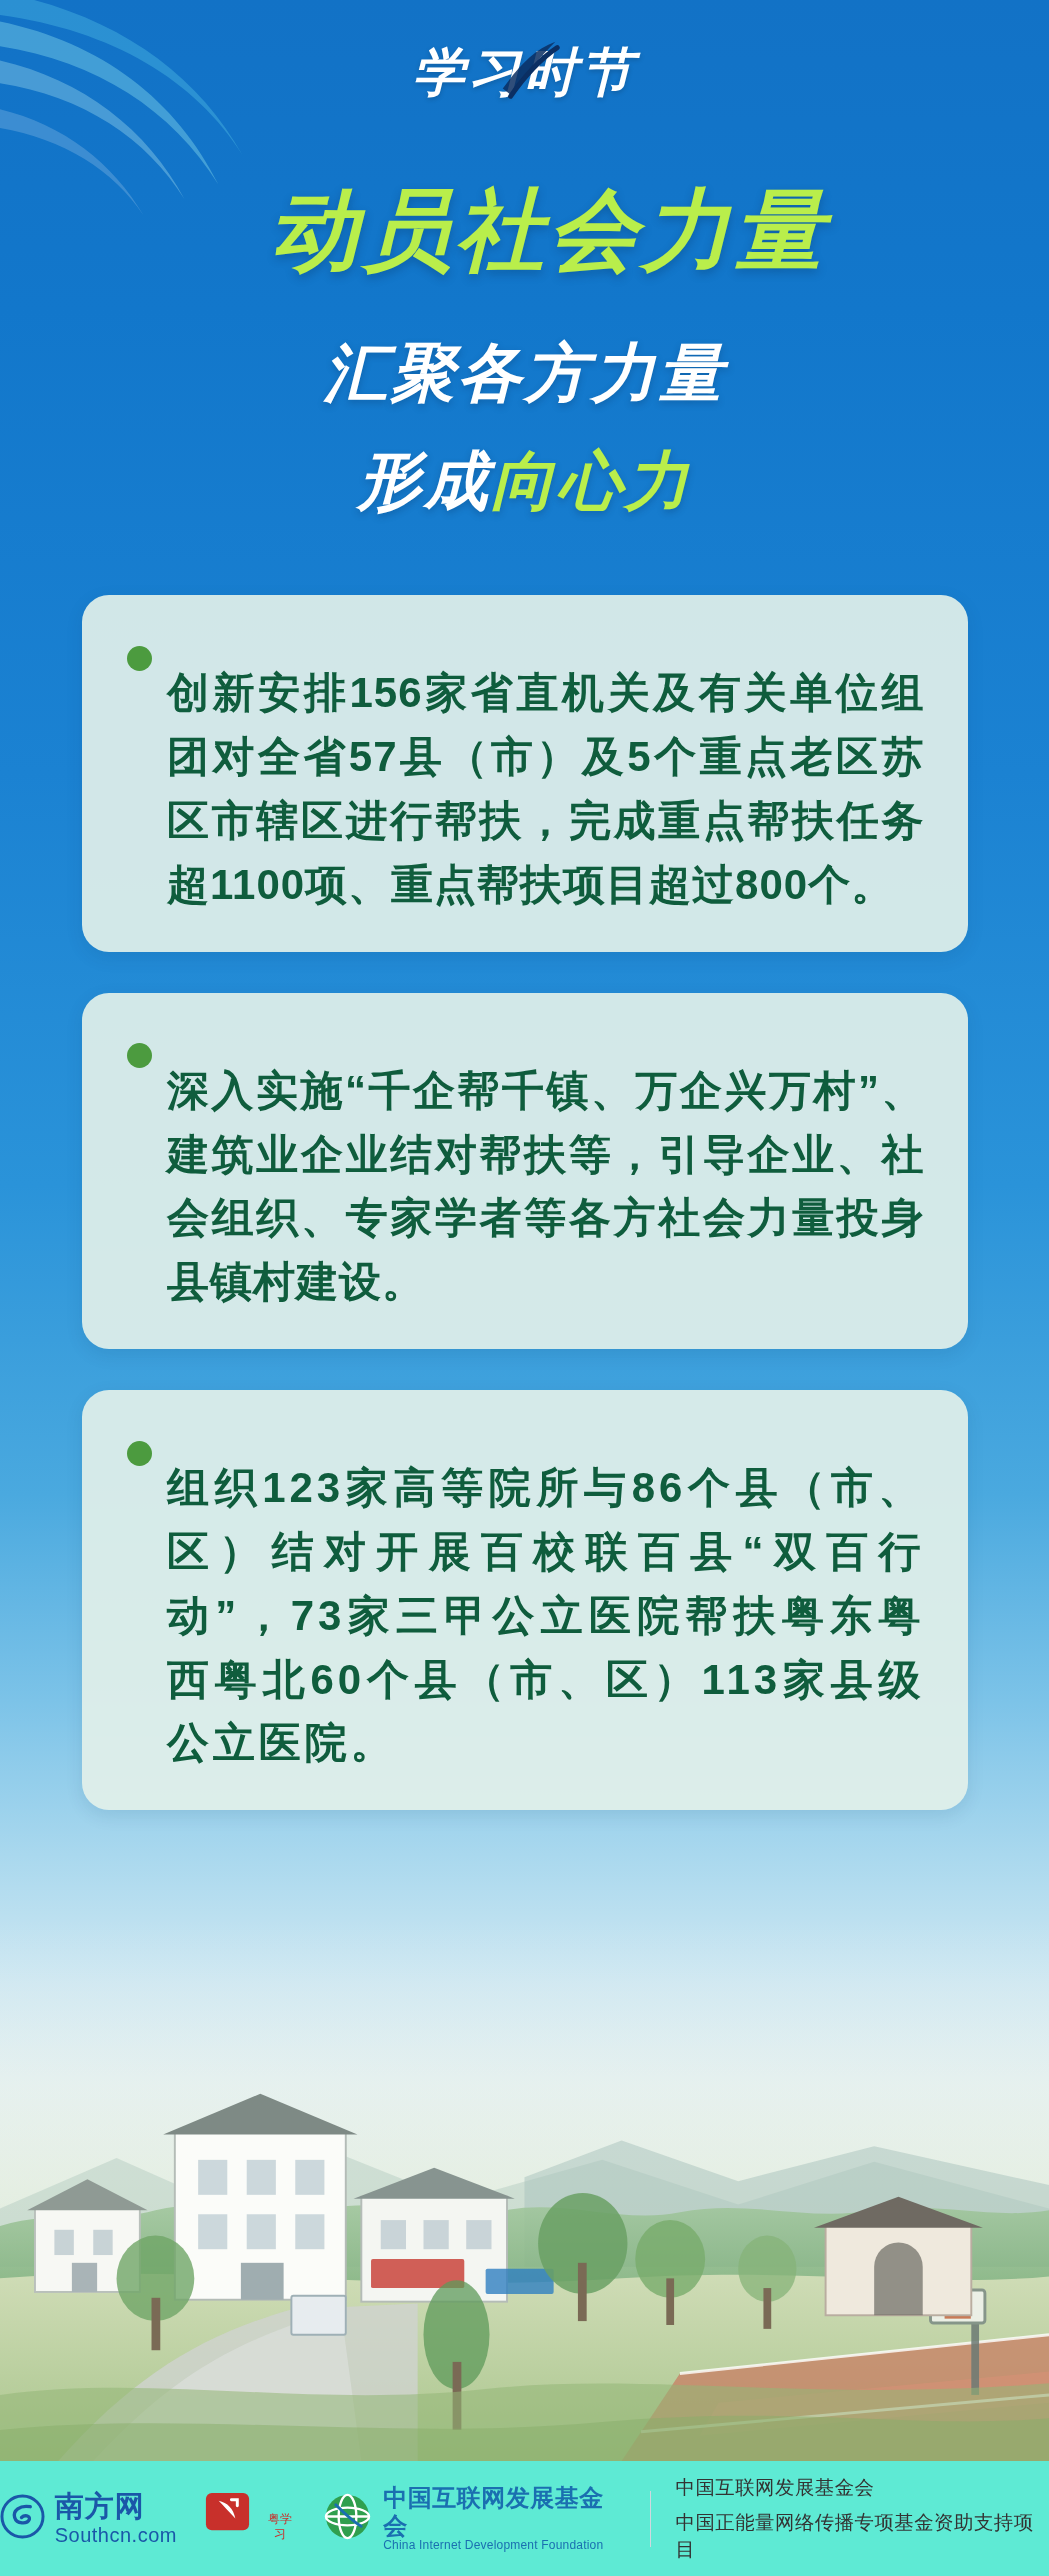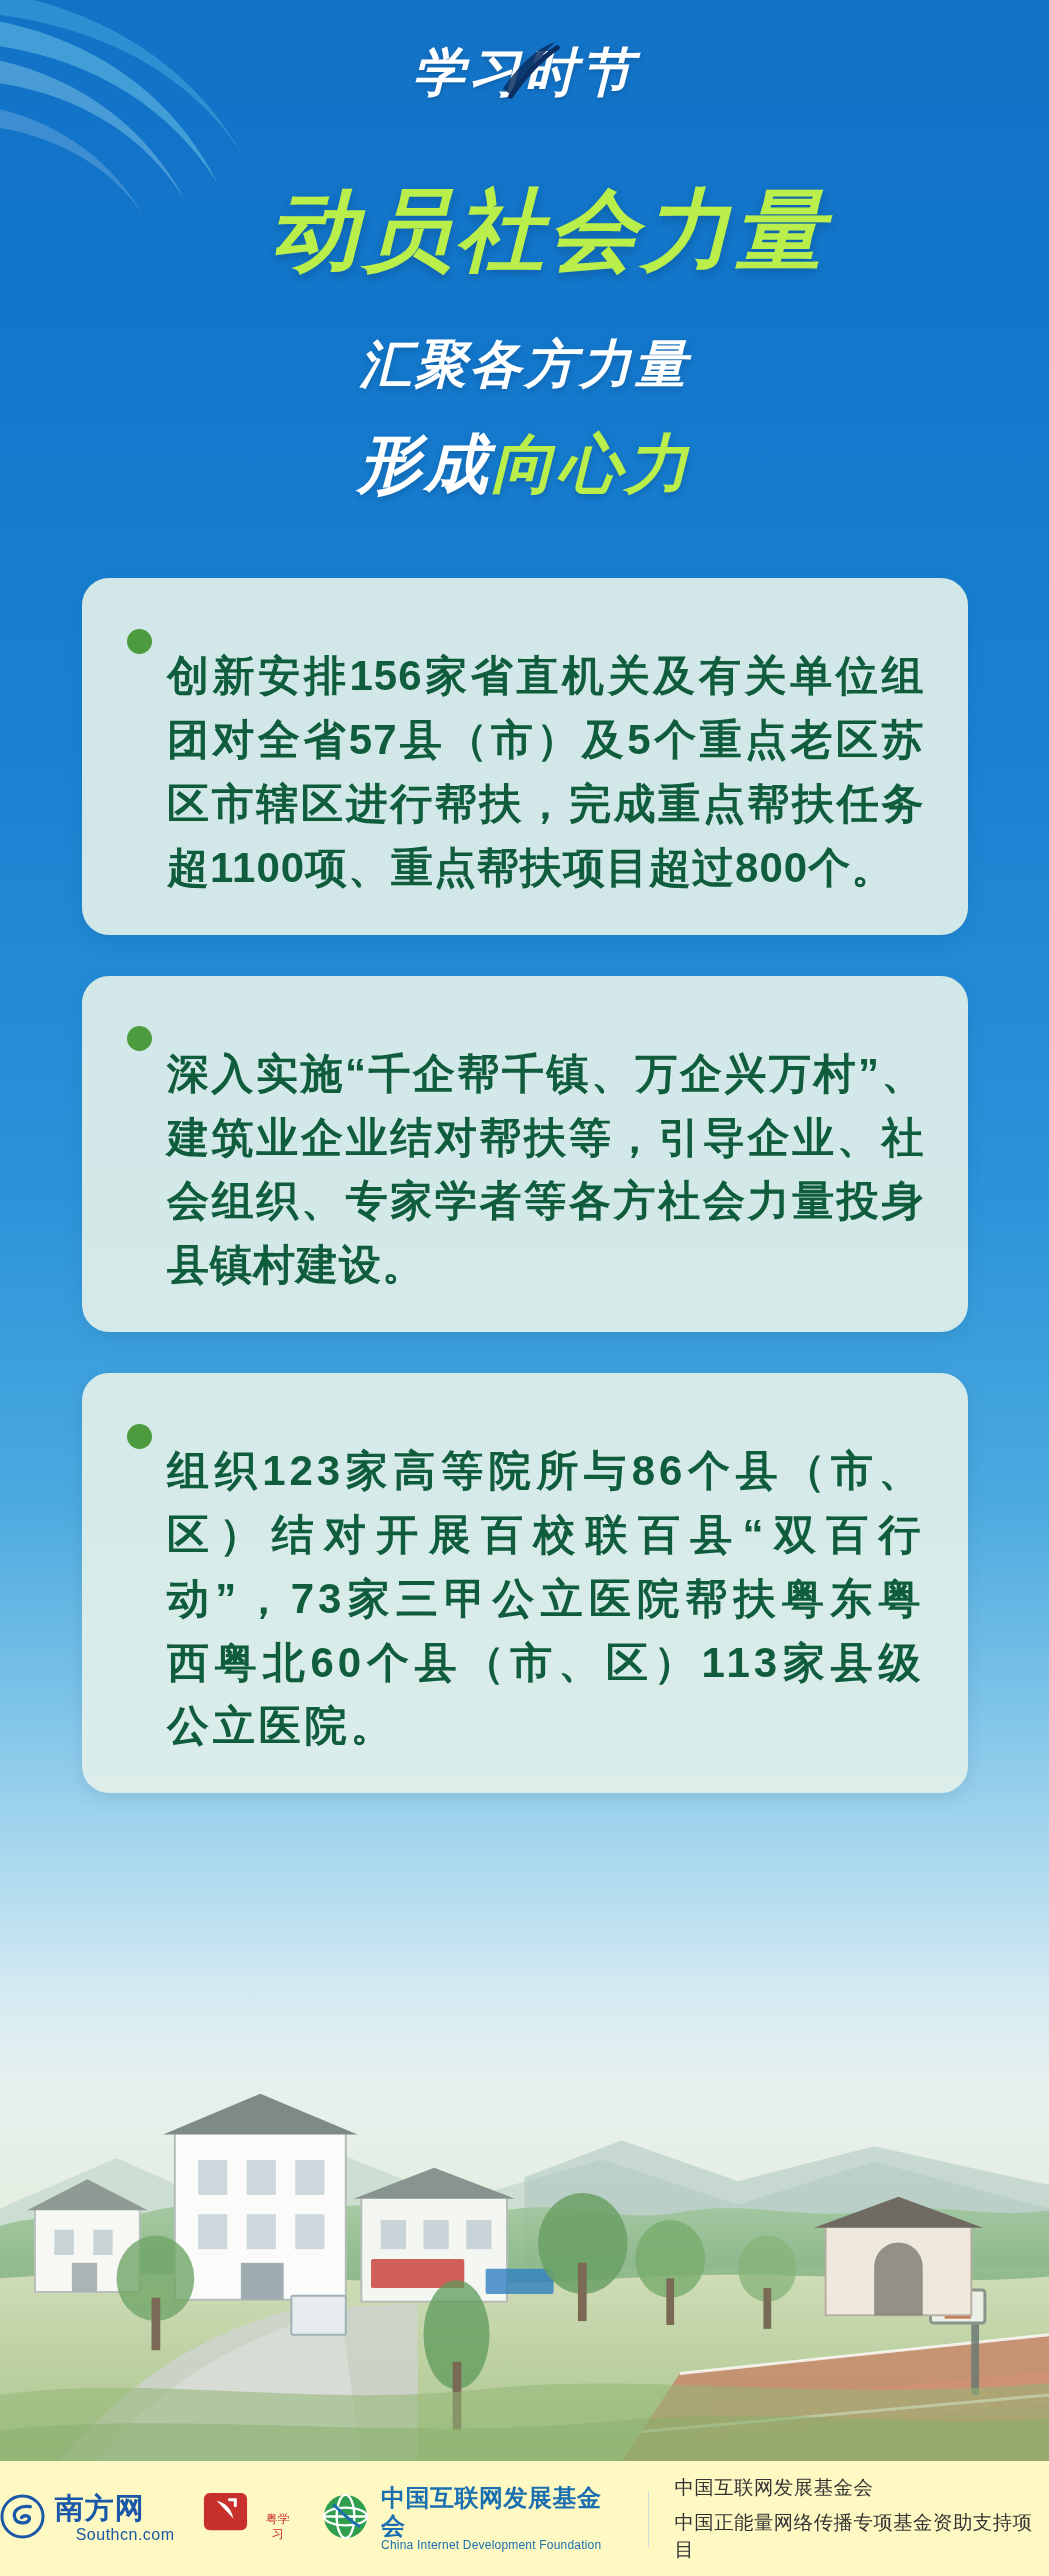--- a/index.html
+++ b/index.html
@@ -71,21 +71,21 @@
     font-size: 89px;
     font-weight: bold;
     font-style: italic;
     letter-spacing: 3.9px;
     color: #b9ee4b;
     text-shadow: 0 3.9px 9.7px rgba(0,40,80,.28);
     padding-left: 48px;
   }
   .title-sub {
     margin-top: 39px;
-    font-size: 52px;
+    font-size: 64px;
     font-weight: bold;
     font-style: italic;
     color: #ffffff;
     letter-spacing: 2.9px;
     text-shadow: 0 2.9px 7.8px rgba(0,40,80,.25);
   }
   .title-sub2 {
     margin-top: 21.4px;
     font-size: 64px;
     font-weight: bold;
@@ -146,30 +146,30 @@
     overflow: hidden;
   }
 
   
   .footer {
     position: absolute;
     left: 0;
     bottom: 0;
     width: 1049px;
     height: 115px;
-    background: #fef9c3;
+    background: #5eead4;
     display: flex;
     align-items: center;
     justify-content: center;
     gap: 25px;
   }
   .f-item { display: flex; align-items: center; gap: 9.7px; }
   .f-nfw-text { display: flex; flex-direction: column; line-height: 1; }
   .f-nfw-cn { font-size: 29px; font-weight: bold; color: #1a57a8; letter-spacing: 1px; }
-  .f-nfw-en { font-size: 16px; color: #1a57a8; letter-spacing: 0.5px; margin-top: 3.9px; margin-left: 21px; }
+  .f-nfw-en { font-size: 20px; color: #1a57a8; letter-spacing: 0.5px; margin-top: 3.9px; }
   .f-yxx-text { font-size: 12px; color: #c8302b; text-align: center; line-height: 1.2; margin-top: 16px;}
   .f-cidf-text { display: flex; flex-direction: column; line-height: 1.15; }
   .f-cidf-cn { font-size: 24px; font-weight: bold; color: #1a6fb0; letter-spacing: 0.5px; }
   .f-cidf-en { font-size: 12px; color: #1a6fb0; letter-spacing: 0.2px; }
   .f-divider { width: 1px; height: 56px; background: #cfd8de; }
   .f-note { display: flex; flex-direction: column; gap: 7.8px; }
   .f-note-line { font-size: 19.4px; color: #333; letter-spacing: 0.5px; }
 </style>
 </head>
 <body>

